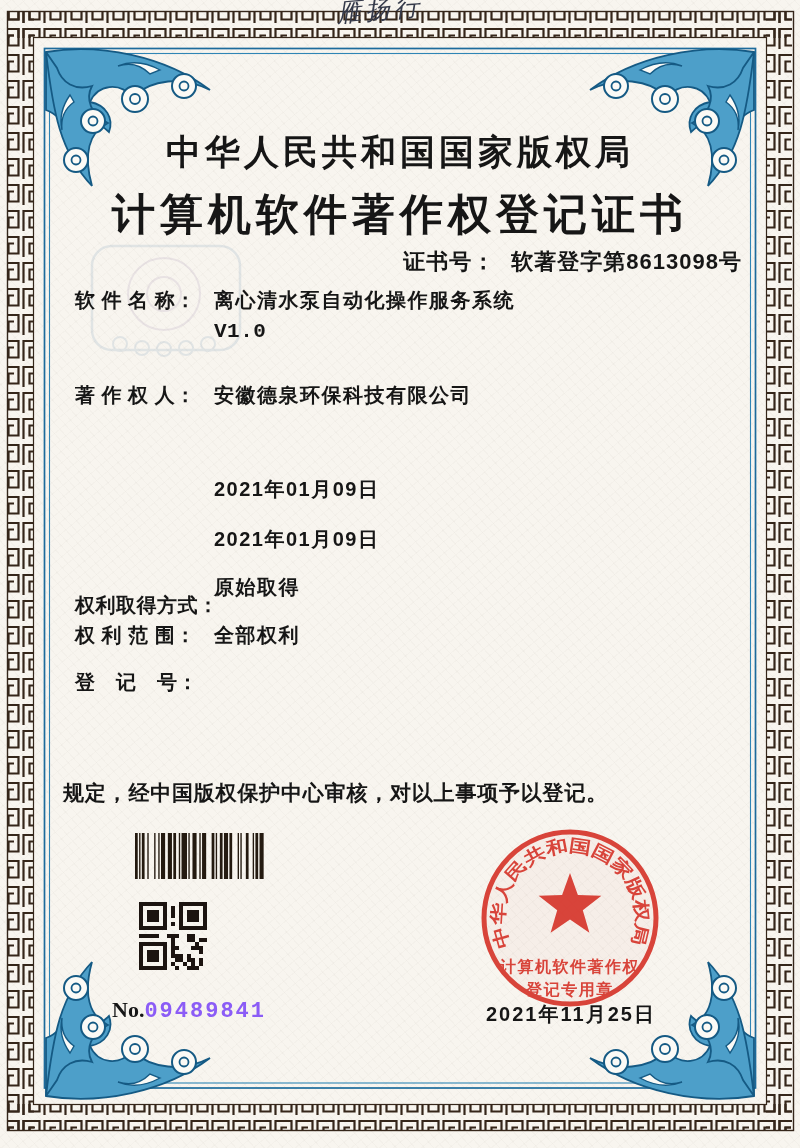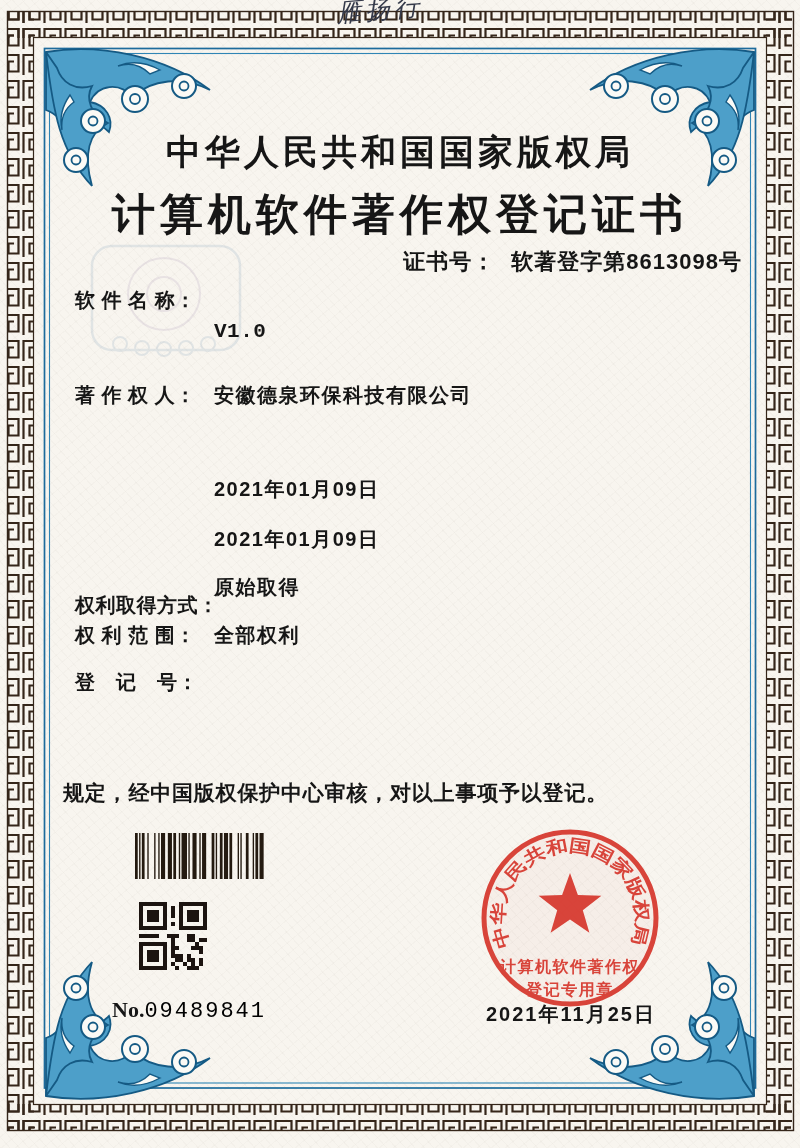--- a/index.html
+++ b/index.html
@@ -36,21 +36,21 @@
     top:247px;right:58px;display:flex;gap:16px;align-items:baseline;
     font-weight:700;font-size:22px;letter-spacing:1px;white-space:nowrap;
   }
   .lbl{left:75px;font-weight:700;font-size:20px;letter-spacing:0.5px;white-space:nowrap;}
   .val{left:214px;font-weight:700;font-size:20px;letter-spacing:1.5px;white-space:nowrap;}
   .mono{font-family:"Liberation Mono","DejaVu Sans Mono",monospace;font-size:21px;letter-spacing:0.5px;}
   .stmt{font-weight:700;font-size:21px;letter-spacing:0.8px;white-space:nowrap;}
   .serial{left:112px;top:997px;display:flex;align-items:baseline;white-space:nowrap;}
   .serial .no{font-family:"Liberation Serif","DejaVu Serif",serif;font-weight:700;font-size:22px;}
   .serial .num{font-family:"Liberation Mono","DejaVu Sans Mono",monospace;font-size:22px;
-    font-weight:400;color:#000000;letter-spacing:2px;}
+    font-weight:700;color:#8b5cf6;letter-spacing:2px;}
   .issue-date{left:486px;top:1001px;font-weight:700;font-size:20px;letter-spacing:2px;white-space:nowrap;}
   svg text{font-family:"Liberation Sans","DejaVu Sans",sans-serif;}
 </style>
 </head>
 <body>
 
 <div class="page">
 
   <svg class="layer z2" width="800" height="1148" viewBox="0 0 800 1148">
     <defs>
@@ -110,20 +110,21 @@
 
   <div class="abs title z3">中华人民共和国国家版权局</div>
   <div class="abs subtitle z3">计算机软件著作权登记证书</div>
 
   <div class="abs certno z3">
     <span>证书号：</span>
     <span>软著登字第8613098号</span>
   </div>
 
   <div class="abs lbl z3" style="top:287px">软 件 名 称：</div>
+  <div class="abs val z3" style="top:287px">离心清水泵自动化操作服务系统</div>
   <div class="abs val mono z3" style="top:320px">V1.0</div>
 
   <div class="abs lbl z3" style="top:382px">著 作 权 人：</div>
   <div class="abs val z3" style="top:382px">安徽德泉环保科技有限公司</div>
 
   <div class="abs val z3" style="top:476px">2021年01月09日</div>
 
   <div class="abs val z3" style="top:526px">2021年01月09日</div>
 
   <div class="abs lbl z3" style="top:592px">权利取得方式：</div>

